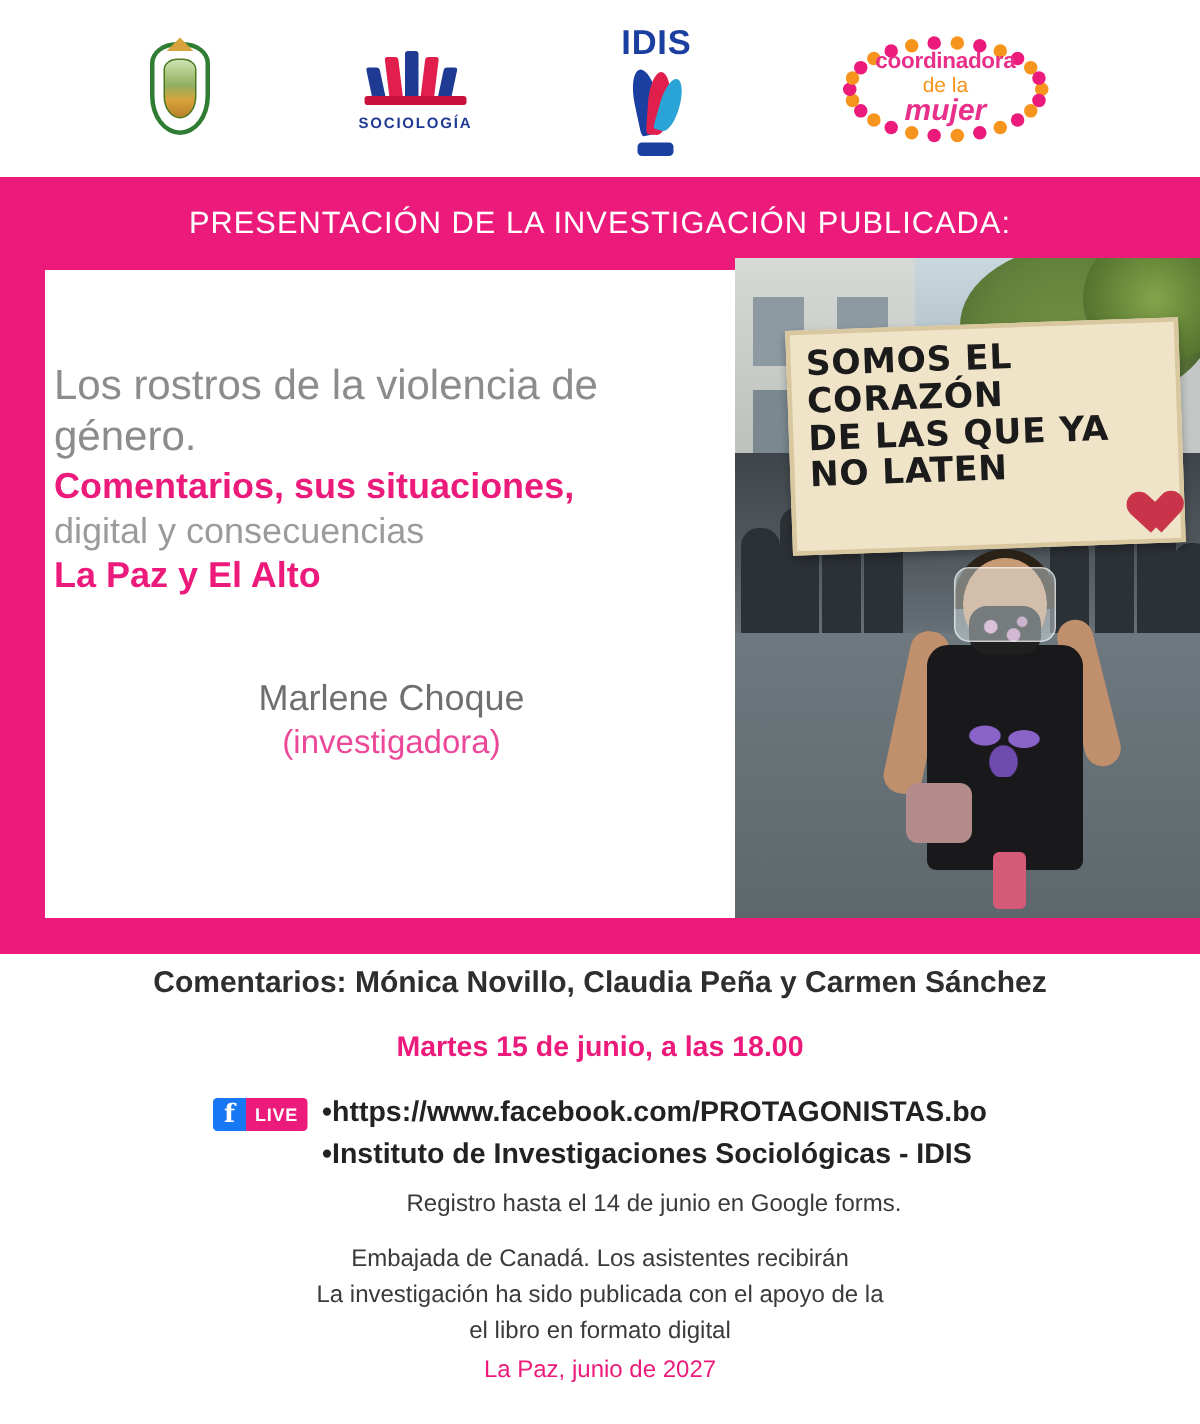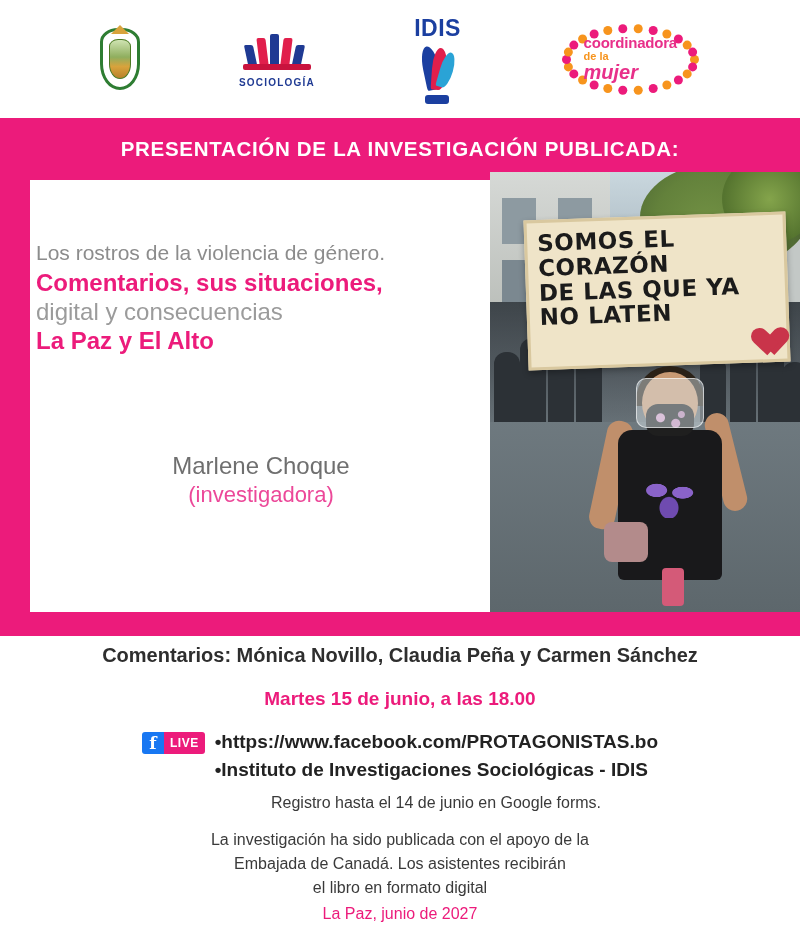--- a/index.html
+++ b/index.html
@@ -98,54 +98,54 @@
   .idis-mark .s3 { left: 19px; top: 6px; width: 13px; height: 36px; background:#2aa3d6; transform: rotate(16deg); }
   .idis-mark .base { position:absolute; bottom: 0; left: 4px; width: 24px; height: 9px; background:#1b3fa0; border-radius: 3px; }
 
   
   .logo-coord { position: relative; width: 140px; height: 66px; display:flex; align-items:center; justify-content:center; }
   .coord-sun { position:absolute; inset:0; }
   .coord-sun span {
     position:absolute; top: 50%; left: 50%;
     width: 9px; height: 9px; border-radius: 50%;
   }
-  .coord-text { position: relative; line-height: 1.05; }
+  .coord-text { position: relative; text-align:center; line-height: 1.05; }
   .coord-l1 { font-size: 15px; color: #e8308a; font-weight: bold; letter-spacing: -0.2px; }
-  .coord-l2 { font-size: 11px; color: #f7941d; font-weight: bold; }
+  .coord-l2 { font-size: 14px; color: #f7941d; font-weight: normal; }
   .coord-l3 { font-size: 20px; color: #e8308a; font-weight: bold; font-style: italic; }
 
   
   .header-band {
     position: absolute;
     top: 118px; left: 0;
     width: 800px; height: 62px;
     background: #ec1b7b;
     display: flex; align-items: center; justify-content: center;
   }
   .header-band .txt {
     color: #ffffff;
     font-size: 20.5px;
-    font-weight: bold;
+    font-weight: normal;
     letter-spacing: 0.7px;
   }
 
   
   .left-strip-top {
     position:absolute; top:180px; left:0; width: 30px; height: 432px;
     background: #ec1b7b;
   }
 
   
   .title-block {
     position: absolute;
     top: 240px; left: 36px;
     width: 450px;
   }
   .t-line { line-height: 1.22; }
-  .t1 { font-size: 21px; color: #8c8c8c; }
+  .t1 { font-size: 28px; color: #8c8c8c; }
   .t2 { font-size: 24px; color: #ec1b7b; font-weight: bold; margin-top: 2px; }
   .t3 { font-size: 24px; color: #9b9b9b; }
   .t4 { font-size: 26px; color: #9b9b9b; }
   .t5 { font-size: 24px; color: #ec1b7b; font-weight: bold; }
 
   .author {
     position: absolute;
     top: 452px; left: 36px;
     width: 450px;
     text-align: center;
@@ -418,19 +418,19 @@
     </div>
     <div class="fb-lines">
       <div>•https://www.facebook.com/PROTAGONISTAS.bo</div>
       <div>•Instituto de Investigaciones Sociológicas - IDIS</div>
     </div>
   </div>
 
   <div class="reg">Registro hasta el 14 de junio en Google forms.</div>
 
   <div class="note">
+    <div>Embajada de Canadá. Los asistentes recibirán</div>
     <div>La investigación ha sido publicada con el apoyo de la</div>
-    <div>Embajada de Canadá. Los asistentes recibirán</div>
     <div>el libro en formato digital</div>
   </div>
 
   <div class="place">La Paz, junio de 2027</div>
 </div>
 
 </body></html>

